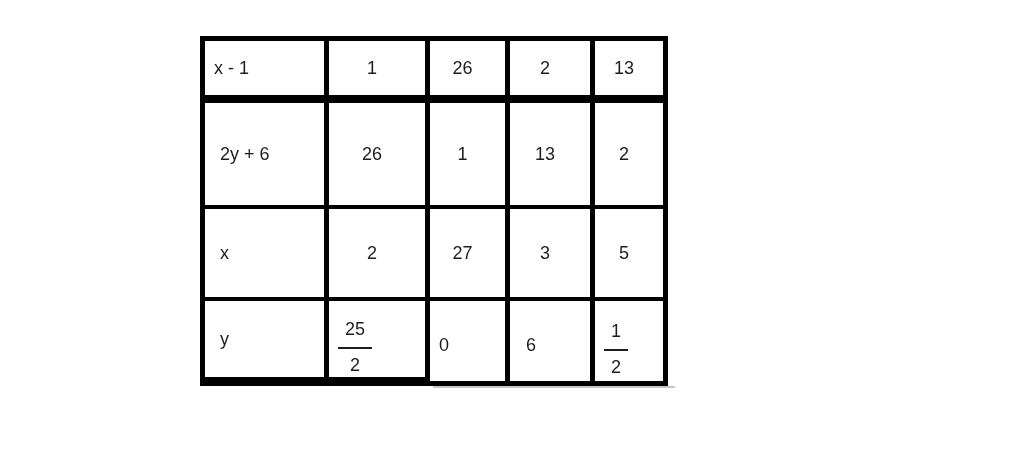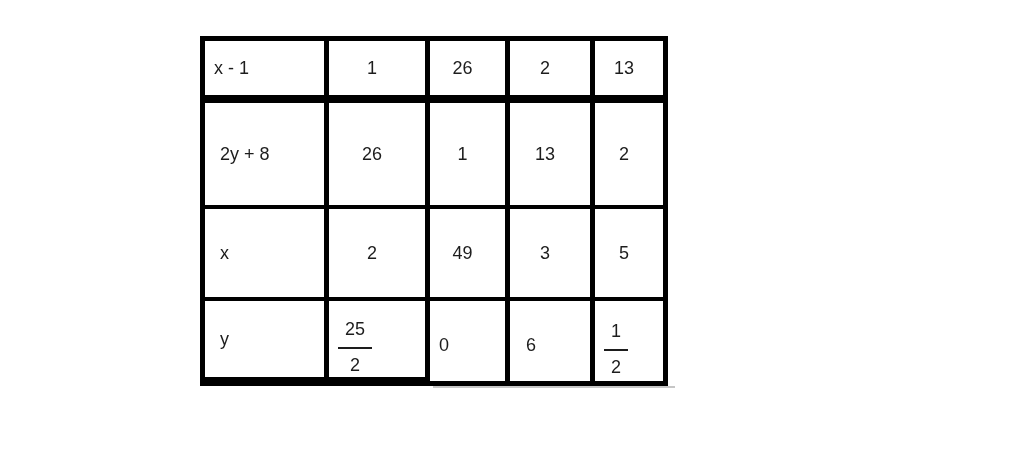--- a/index.html
+++ b/index.html
@@ -90,31 +90,31 @@
 
     <div class="trow">
       <div class="cell label r1 c1">x - 1</div>
       <div class="cell val r1 c2">1</div>
       <div class="cell val r1 c3">26</div>
       <div class="cell val r1 c4">2</div>
       <div class="cell val r1 c5">13</div>
     </div>
 
     <div class="trow">
-      <div class="cell label indent r2 c1">2y + 8</div>
+      <div class="cell label indent r2 c1">2y + 6</div>
       <div class="cell val r2 c2">26</div>
       <div class="cell val r2 c3">1</div>
       <div class="cell val r2 c4">13</div>
       <div class="cell val r2 c5">2</div>
     </div>
 
     <div class="trow">
       <div class="cell label indent r3 c1">x</div>
       <div class="cell val r3 c2">2</div>
-      <div class="cell val r3 c3">49</div>
+      <div class="cell val r3 c3">27</div>
       <div class="cell val r3 c4">3</div>
       <div class="cell val r3 c5">5</div>
     </div>
 
     <div class="trow">
       <div class="cell label indent r4 thickbottom c1">y</div>
       <div class="cell val r4 thickbottom c2">
         <span class="frac">
           <span class="num">25</span>
           <span class="den">2</span>

